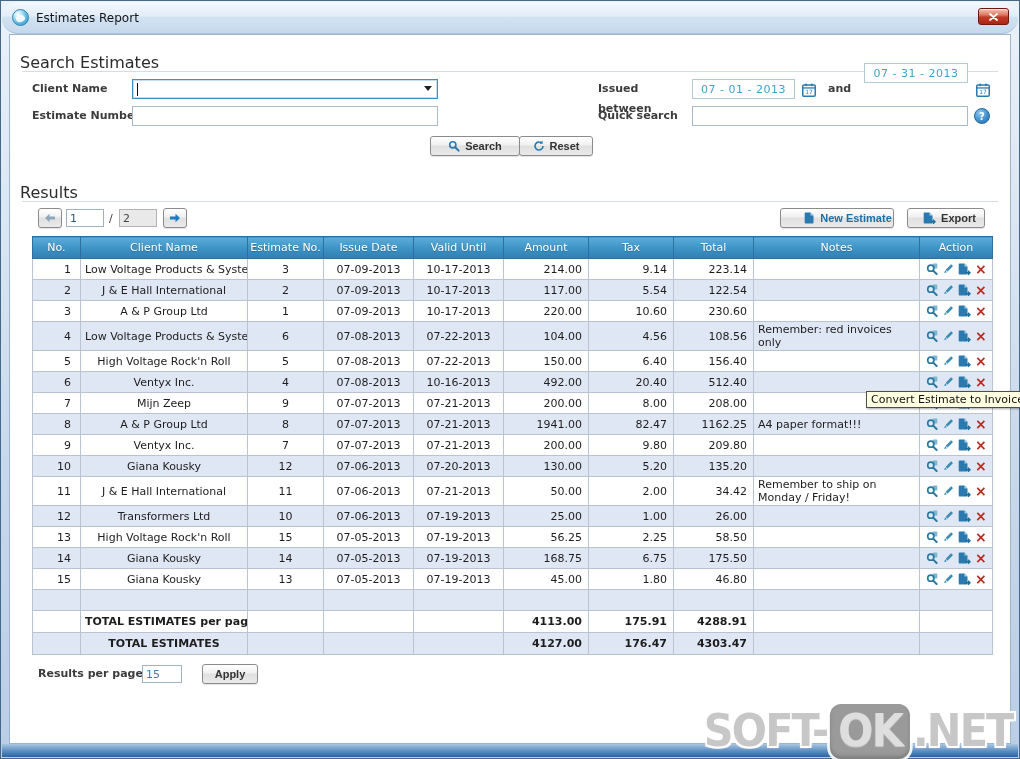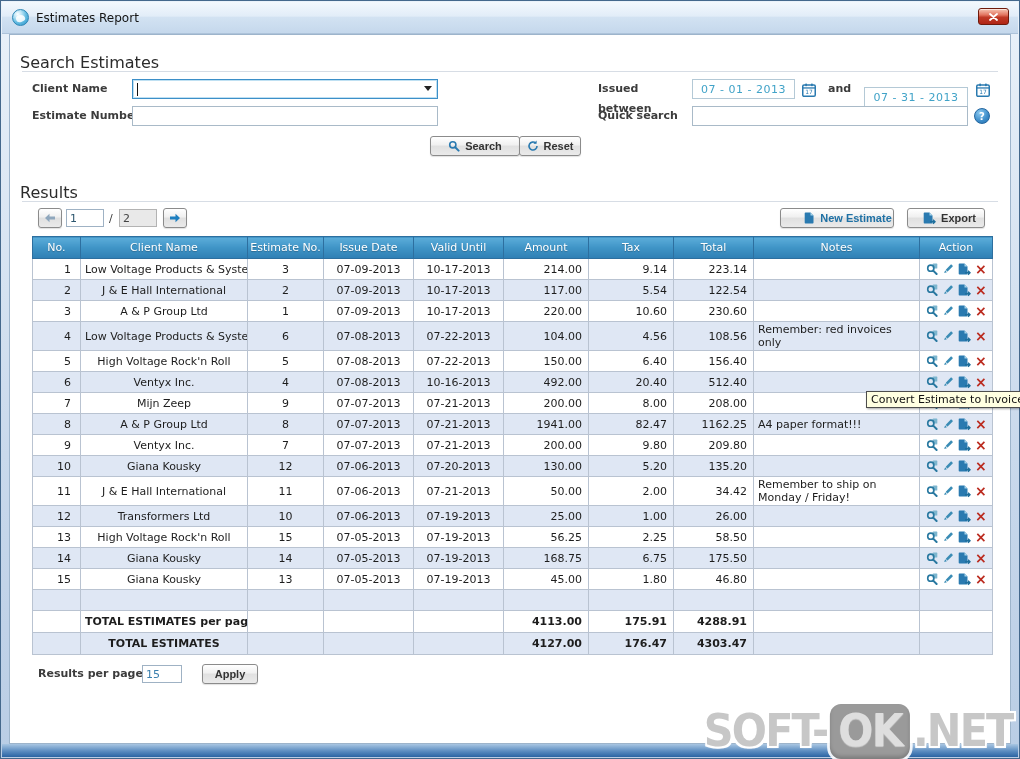--- a/index.html
+++ b/index.html
@@ -5,21 +5,21 @@
   * { box-sizing: border-box; margin: 0; padding: 0; }
   html,body { width:1020px; height:759px; overflow:hidden; }
   body { font-family:"DejaVu Sans","Liberation Sans",sans-serif; position:relative; background:#fff; }
 
   
   .window { position:absolute; inset:0; background:linear-gradient(#eaf2fa,#c9d9ec 60%,#b9cde5); border:1px solid #44688c; }
   .frame-bottom { position:absolute; left:1px; right:1px; bottom:1px; height:13px;
     background:linear-gradient(#a9c6e2,#5b8cc0 55%,#2a64a3); }
   .titlebar { position:absolute; top:1px; left:1px; right:1px; height:32px; display:flex; align-items:center;
     padding-left:10px; background:linear-gradient(#f3f8fd 0%,#e2edf8 45%,#d2e2f2 50%,#c5d8ec 100%);
-    border-bottom:1px solid #adc3da; }
+    border-bottom:1px solid #adc3da;border-radius:16px; }
   .app-icon { width:17px; height:17px; border-radius:50%;
     background:radial-gradient(circle at 32% 28%, #ffffff 0%, #bfe6f6 25%, #64bce2 55%, #2f95c9 100%);
     border:1px solid #2d86b5; position:relative; flex:0 0 auto; }
   .app-icon::after { content:""; position:absolute; left:3px; top:5px; width:9px; height:7px;
     border-radius:50% 60% 40% 50%; background:rgba(255,255,255,.85); transform:rotate(-20deg); }
   .title-text { font-size:12px; color:#141414; margin-left:7px; }
   .close-btn { position:absolute; top:6px; right:9px; width:31px; height:17px; border-radius:3px;
     background:linear-gradient(#f6c6b4 0%,#e2745f 40%,#c03a27 55%,#b02514 100%);
     border:1px solid #6f1a0b; display:flex; align-items:center; justify-content:center;
     box-shadow:inset 0 1px 0 rgba(255,255,255,.55); cursor:pointer; }
@@ -118,21 +118,21 @@
     <div class="field-label" style="left:588px; top:44px; width:88px; text-align:left;">Issued between</div>
     <div class="datebox" style="left:682px; top:44px; width:103px;">07 - 01 - 2013</div>
     <span class="cal-icon" style="left:792px; top:47px;"><svg width="14" height="14" viewBox="0 0 13 13">
           <rect x="0.7" y="1.8" width="11.6" height="10.5" rx="1.2" fill="#fff" stroke="#2a7ab0" stroke-width="1.4"></rect>
           <line x1="0.7" y1="4.6" x2="12.3" y2="4.6" stroke="#2a7ab0" stroke-width="1.2"></line>
           <rect x="3" y="0.4" width="1.6" height="2.6" rx="0.6" fill="#2a7ab0"></rect>
           <rect x="8.4" y="0.4" width="1.6" height="2.6" rx="0.6" fill="#2a7ab0"></rect>
           <text x="6.5" y="10.6" font-size="5.5" text-anchor="middle" fill="#2a7ab0">17</text>
         </svg></span>
     <div class="field-label" style="left:818px; top:44px;">and</div>
-    <div class="datebox" style="left:854px; top:52px; width:104px;">07 - 31 - 2013</div>
+    <div class="datebox" style="left:854px; top:28px; width:104px;">07 - 31 - 2013</div>
     <span class="cal-icon" style="left:966px; top:47px;"><svg width="14" height="14" viewBox="0 0 13 13">
           <rect x="0.7" y="1.8" width="11.6" height="10.5" rx="1.2" fill="#fff" stroke="#2a7ab0" stroke-width="1.4"></rect>
           <line x1="0.7" y1="4.6" x2="12.3" y2="4.6" stroke="#2a7ab0" stroke-width="1.2"></line>
           <rect x="3" y="0.4" width="1.6" height="2.6" rx="0.6" fill="#2a7ab0"></rect>
           <rect x="8.4" y="0.4" width="1.6" height="2.6" rx="0.6" fill="#2a7ab0"></rect>
           <text x="6.5" y="10.6" font-size="5.5" text-anchor="middle" fill="#2a7ab0">17</text>
         </svg></span>
 
     <div class="field-label" style="left:22px; top:71px;">Estimate Number</div>
     <input class="text-input" style="left: 122px; top: 71px; width: 306px;" value="">
@@ -141,21 +141,21 @@
     <input class="text-input" style="left: 682px; top: 71px; width: 276px;" value="">
     <span class="help-icon" style="left:964px; top:73px;">?</span>
 
     <button class="btn" style="left:420px; top:101px; width:90px; height:20px;">
       <span style="line-height:0;"><svg width="12" height="12" viewBox="0 0 12 12">
             <circle cx="4.8" cy="4.8" r="3.1" fill="none" stroke="#2a7ab0" stroke-width="1.6"></circle>
             <line x1="7.2" y1="7.2" x2="10.6" y2="10.6" stroke="#2a7ab0" stroke-width="2" stroke-linecap="round"></line>
           </svg></span>
       <span>Search</span>
     </button>
-    <button class="btn" style="left:509px; top:101px; width:62px; height:20px;">
+    <button class="btn" style="left:509px; top:101px; width:74px; height:20px;">
       <span style="line-height:0;"><svg width="12" height="12" viewBox="0 0 12 12">
             <path d="M10 6 a4 4 0 1 1 -1.3 -2.9" fill="none" stroke="#2a7ab0" stroke-width="1.6"></path>
             <path d="M9.6 0.6 L9.6 3.8 L6.4 3.8 Z" fill="#2a7ab0"></path>
           </svg></span>
       <span>Reset</span>
     </button>
 
     <div class="section-title" style="top:148px;">Results</div>
     <div class="sep" style="top:166px;"></div>
 

